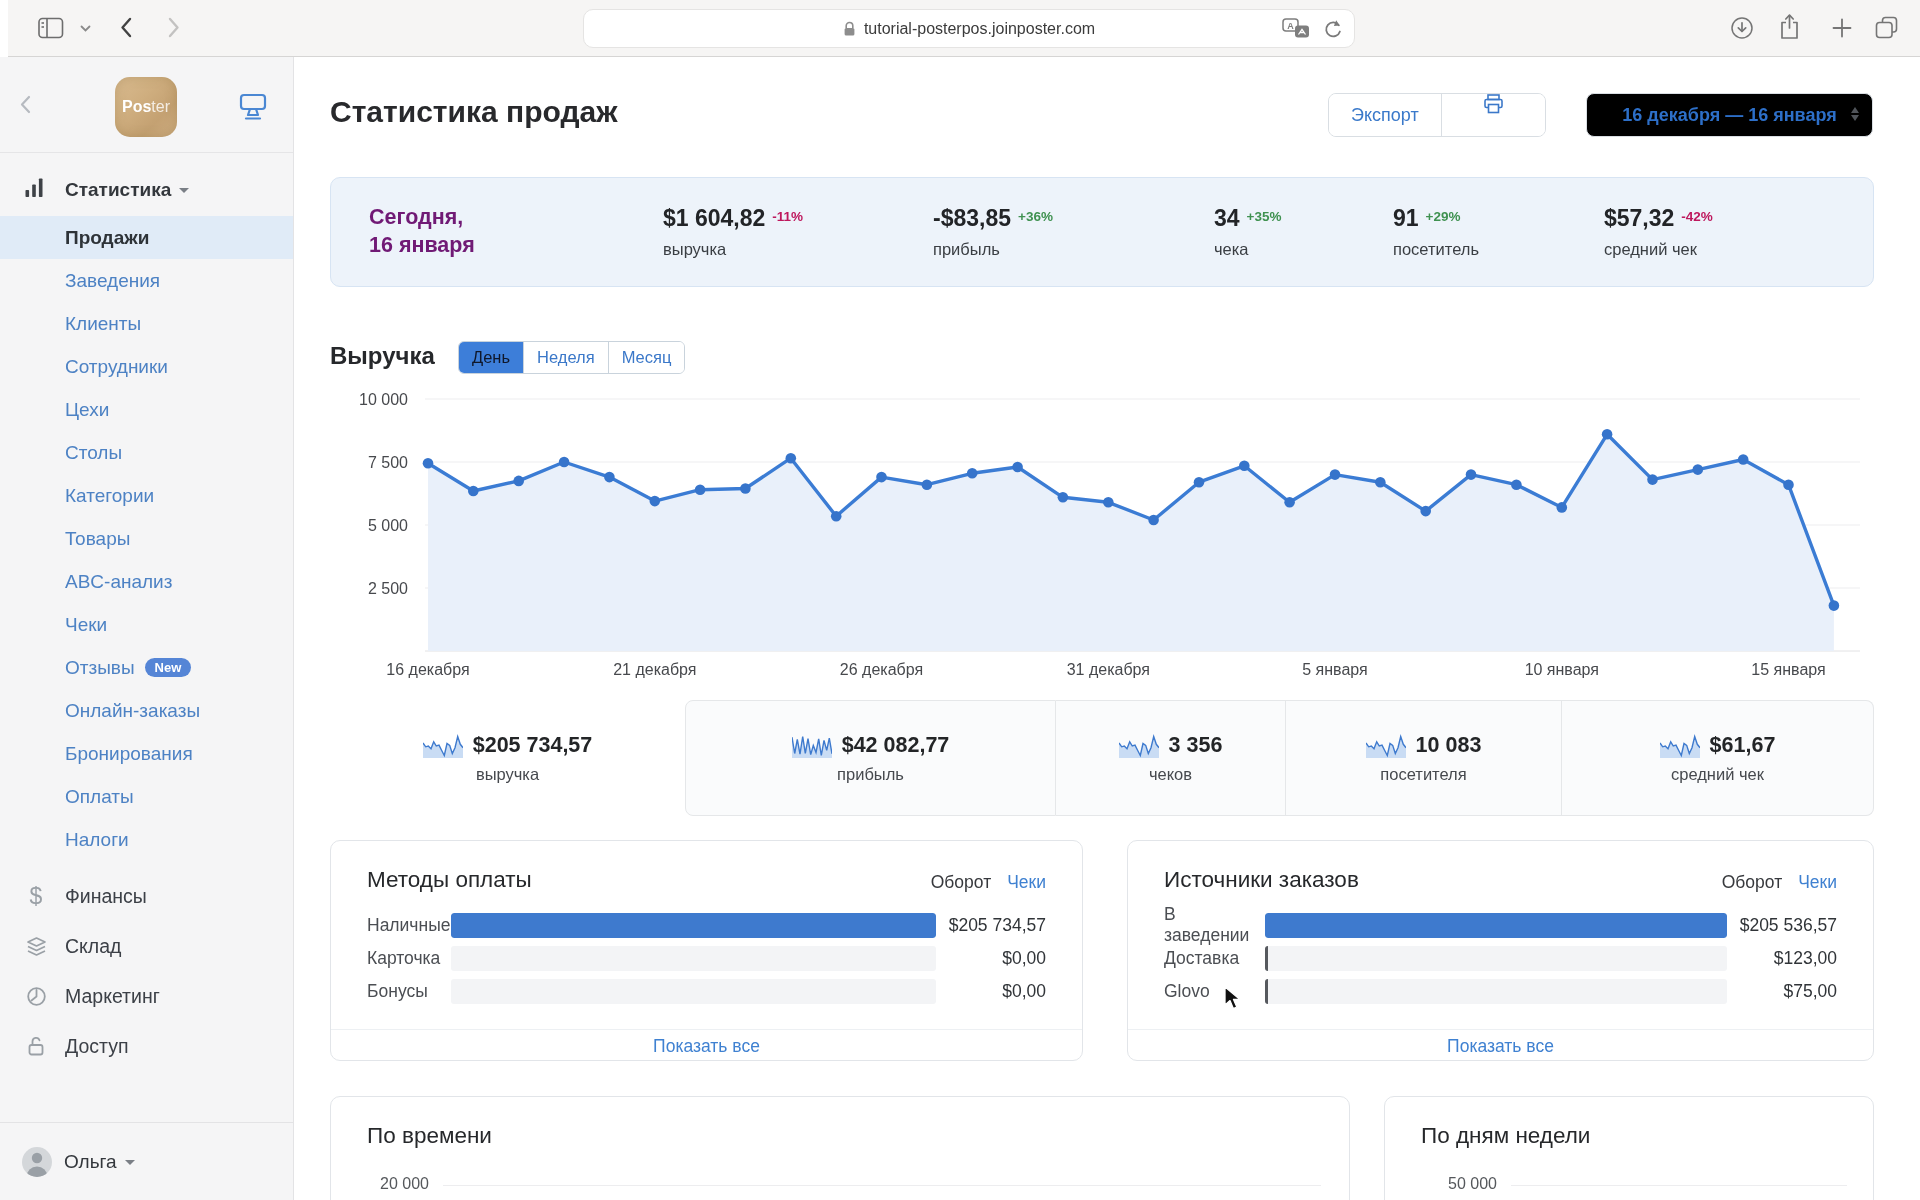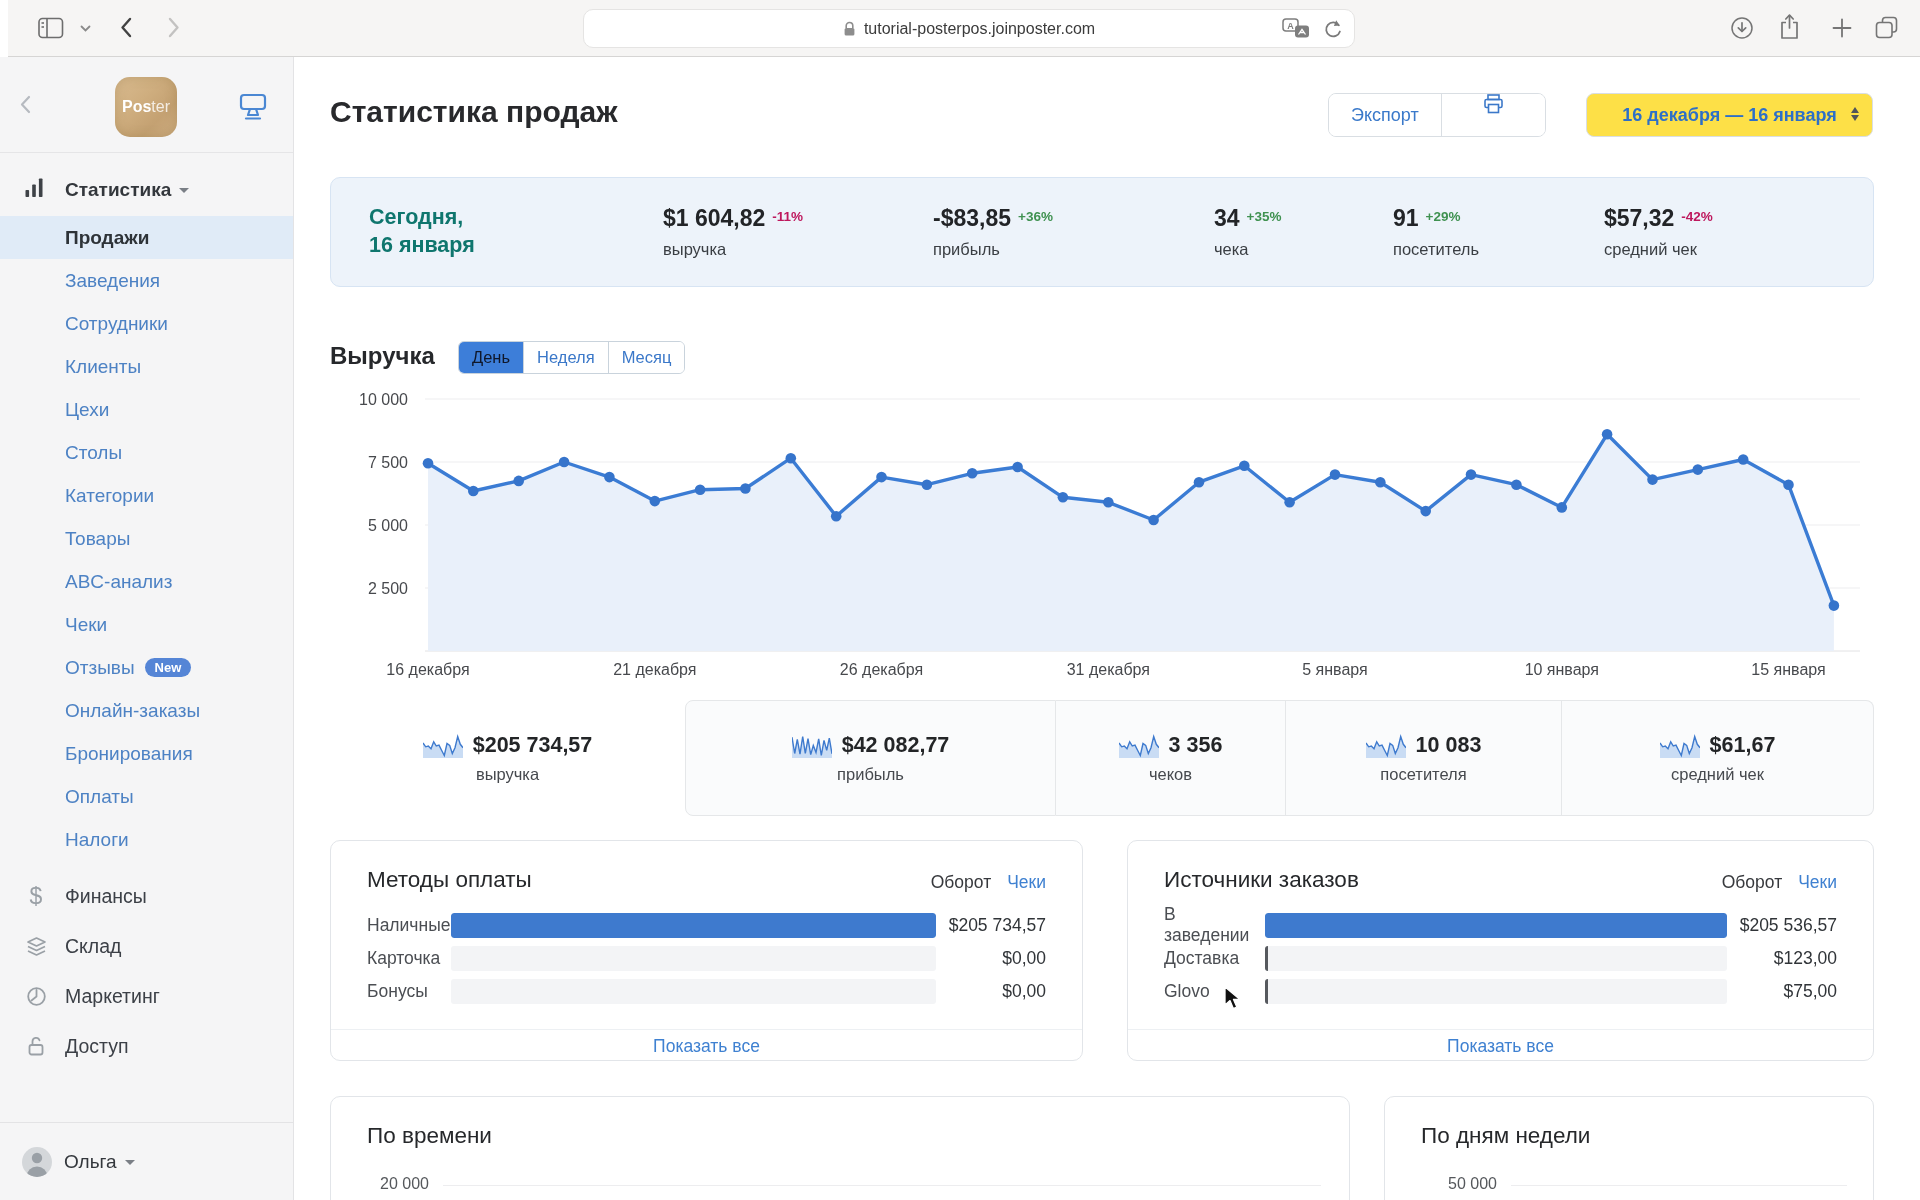--- a/index.html
+++ b/index.html
@@ -50,33 +50,33 @@
                font-size:19px; color:#33373c; gap:8px; }
 
   
   .page-title { position:absolute; left:330px; top:95px; font-size:30px; font-weight:bold; color:#28292c; }
   .btn-group { position:absolute; left:1328px; top:93px; height:44px; border:1px solid #d9dee3;
                border-radius:8px; display:flex; background:#fff; overflow:hidden; }
   .btn { padding:0 22px; line-height:42px; font-size:18px; color:#3a79ca; display:flex; align-items:center;
          gap:8px; cursor:pointer; background:#fff; border:none; font-family:inherit; }
   .btn + .btn { border-left:1px solid #d9dee3;flex-direction:column; }
   .date-btn { position:absolute; left:1586px; top:93px; width:287px; height:44px; border:1px solid #d9dee3;
-              border-radius:8px; background:#fde047; font-size:18px; font-weight:bold; color:#2d6fc8;
+              border-radius:8px; background:#000000; font-size:18px; font-weight:bold; color:#2d6fc8;
               text-align:center; line-height:42px; cursor:pointer; }
   .stepper { position:absolute; right:13px; top:13px; display:flex; flex-direction:column; gap:2px; }
   .tri-up { width:0; height:0; border-left:4.5px solid transparent; border-right:4.5px solid transparent;
             border-bottom:6px solid #50545a; }
   .tri-dn { width:0; height:0; border-left:4.5px solid transparent; border-right:4.5px solid transparent;
             border-top:6px solid #50545a; }
 
   
   .today-bar { position:absolute; left:330px; top:177px; width:1544px; height:110px; background:#edf3fa;
                border:1px solid #d7e4f3; border-radius:10px; }
   .today-title { position:absolute; left:38px; top:25px; font-size:21.5px; font-weight:bold;
-                 color:#0f766e; line-height:28px; }
+                 color:#701a75; line-height:28px; }
   .t-stat { position:absolute; top:0; }
   .t-val { position:absolute; top:27px; left:0; font-size:23px; font-weight:bold; color:#222427; white-space:nowrap; }
   .t-delta { font-size:13.5px; font-weight:600; margin-left:7px; position:relative; top:-5px; }
   .t-label { position:absolute; top:62px; left:0; font-size:16.5px; color:#3a3e43; white-space:nowrap; }
   .up { color:#3f9150; } .down { color:#be185d; }
 
   
   .rev-title { position:absolute; left:330px; top:342px; font-size:24px; font-weight:bold; color:#26282b; }
   .tabs { position:absolute; left:458px; top:341px; display:flex; border:1px solid #c9d3dc; border-radius:6px;
           overflow:hidden; background:#fff; height:33px; }
@@ -234,22 +234,22 @@
             <rect x="14.9" y="1.5" width="3.6" height="18.5" rx="0.8" fill="#3e4247"></rect>
           </svg>
       </span>
       <span>Статистика</span>
       <span class="caret"></span>
     </div>
 
     <ul class="s-list">
         <li class="s-item active"><span>Продажи</span></li>
         <li class="s-item"><span>Заведения</span></li>
+        <li class="s-item"><span>Клиенты</span></li>
         <li class="s-item"><span>Сотрудники</span></li>
-        <li class="s-item"><span>Клиенты</span></li>
         <li class="s-item"><span>Цехи</span></li>
         <li class="s-item"><span>Столы</span></li>
         <li class="s-item"><span>Категории</span></li>
         <li class="s-item"><span>Товары</span></li>
         <li class="s-item"><span>ABC-анализ</span></li>
         <li class="s-item"><span>Чеки</span></li>
         <li class="s-item"><span>Отзывы</span><span class="badge-new">New</span></li>
         <li class="s-item"><span>Онлайн-заказы</span></li>
         <li class="s-item"><span>Бронирования</span></li>
         <li class="s-item"><span>Оплаты</span></li>

